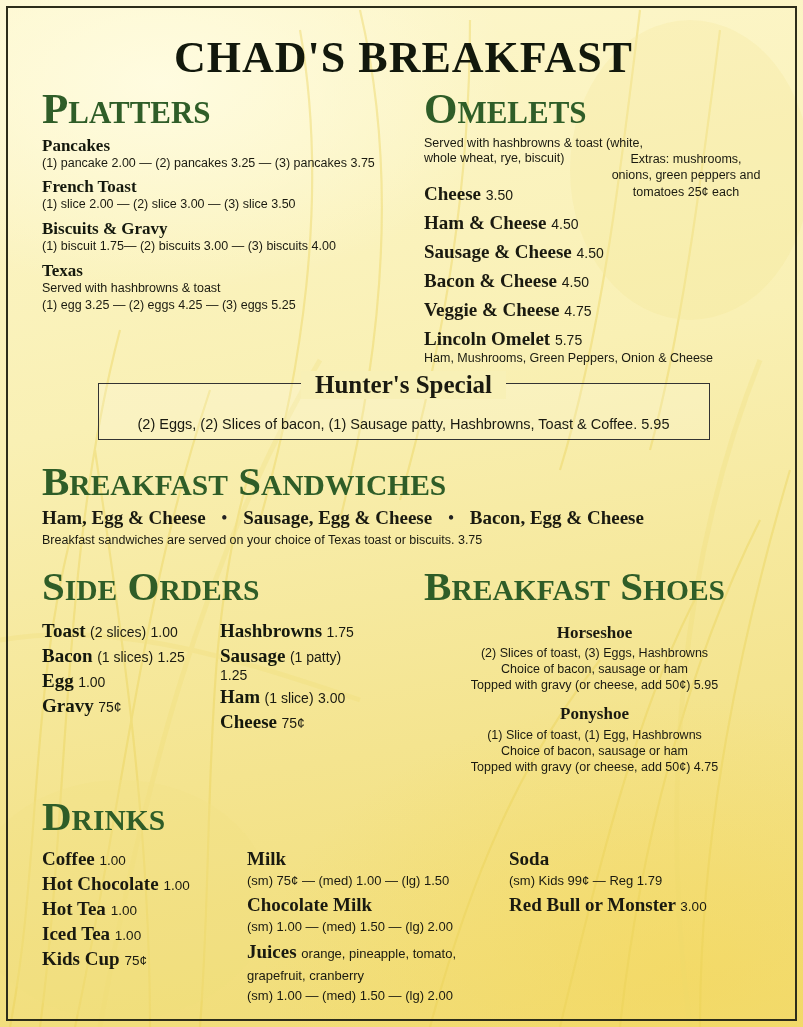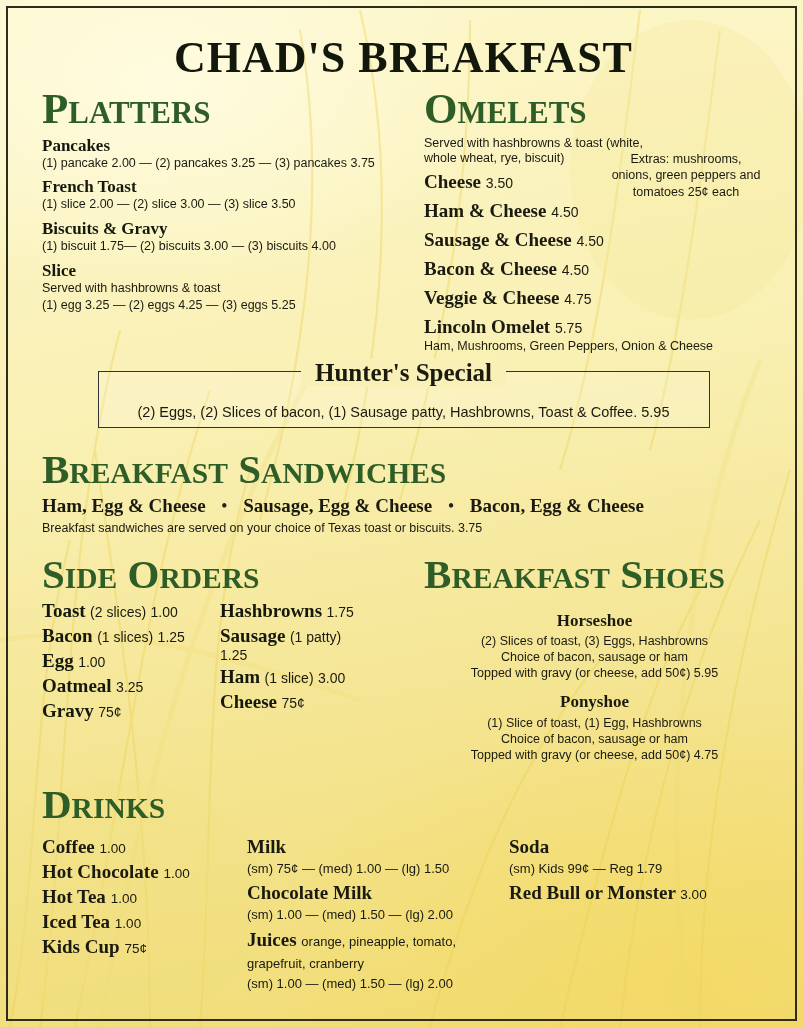--- a/index.html
+++ b/index.html
@@ -168,31 +168,31 @@
         </div>
         <div class="item">
           <div class="item-name">French Toast</div>
           <div class="item-desc">(1) slice 2.00 — (2) slice 3.00 — (3) slice 3.50</div>
         </div>
         <div class="item">
           <div class="item-name">Biscuits &amp; Gravy</div>
           <div class="item-desc">(1) biscuit  1.75— (2) biscuits 3.00 — (3) biscuits 4.00</div>
         </div>
         <div class="item">
-          <div class="item-name">Slice</div>
+          <div class="item-name">Texas</div>
           <div class="item-desc">Served with hashbrowns &amp; toast</div>
           <div class="item-desc">(1) egg 3.25 — (2) eggs 4.25 — (3) eggs 5.25</div>
         </div>
       </div>
 
       <div class="col-right rel">
         <div class="section-head sz-big"><span>
 </span><span class="smallcap"></span> <span>O</span><span class="smallcap">MELETS
 </span></div>
-        <div class="item-desc" style="width:250px;margin-bottom:4px;">Served with hashbrowns &amp; toast (white, whole wheat, rye, biscuit)</div>
+        <div class="item-desc" style="width:250px;margin-bottom:16px;">Served with hashbrowns &amp; toast (white, whole wheat, rye, biscuit)</div>
 
         <div class="extras">Extras: mushrooms, onions, green peppers and tomatoes 25¢ each</div>
 
         <div class="omelet-row">
           <span>Cheese</span>
           <span class="p">3.50</span>
         </div>
         <div class="omelet-row">
           <span>Ham &amp; Cheese</span>
           <span class="p">4.50</span>
@@ -231,39 +231,35 @@
         <span class="dot">•</span>
         <span>Bacon, Egg &amp; Cheese</span>
       </div>
       <div class="sand-note">Breakfast sandwiches are served on your choice of Texas toast or biscuits. 3.75</div>
     </div>
 
     <div class="cols" style="margin-top:20px;">
 
       <div class="col-left">
         <div class="section-head sz-mid"><span>S</span><span class="smallcap">IDE</span> <span>O</span><span class="smallcap">RDERS</span></div>
-        <div class="side-cols side-list" style="margin-top:6px;">
+        <div class="side-cols side-list" style="margin-top:14px;">
           <div class="side-c1">
             <div class="item tight">
               <span class="item-name">Toast</span>
               <span class="item-price">(2 slices)</span>
               <span class="item-price">1.00</span>
             </div>
             <div class="item tight">
               <span class="item-name">Bacon</span>
               <span class="item-price">(1 slices)</span>
               <span class="item-price">1.25</span>
             </div>
             <div class="item tight">
               <span class="item-name">Egg</span>
               <span class="item-price">1.00</span>
-            </div>
-            <div class="item tight">
-              <span class="item-name">Oatmeal</span>
-              <span class="item-price">3.25</span>
             </div>
             <div class="item tight">
               <span class="item-name">Gravy</span>
               <span class="item-price">75¢</span>
             </div>
           </div>
           <div class="side-c2">
             <div class="item tight">
               <span class="item-name">Hashbrowns</span>
               <span class="item-price">1.75</span>

